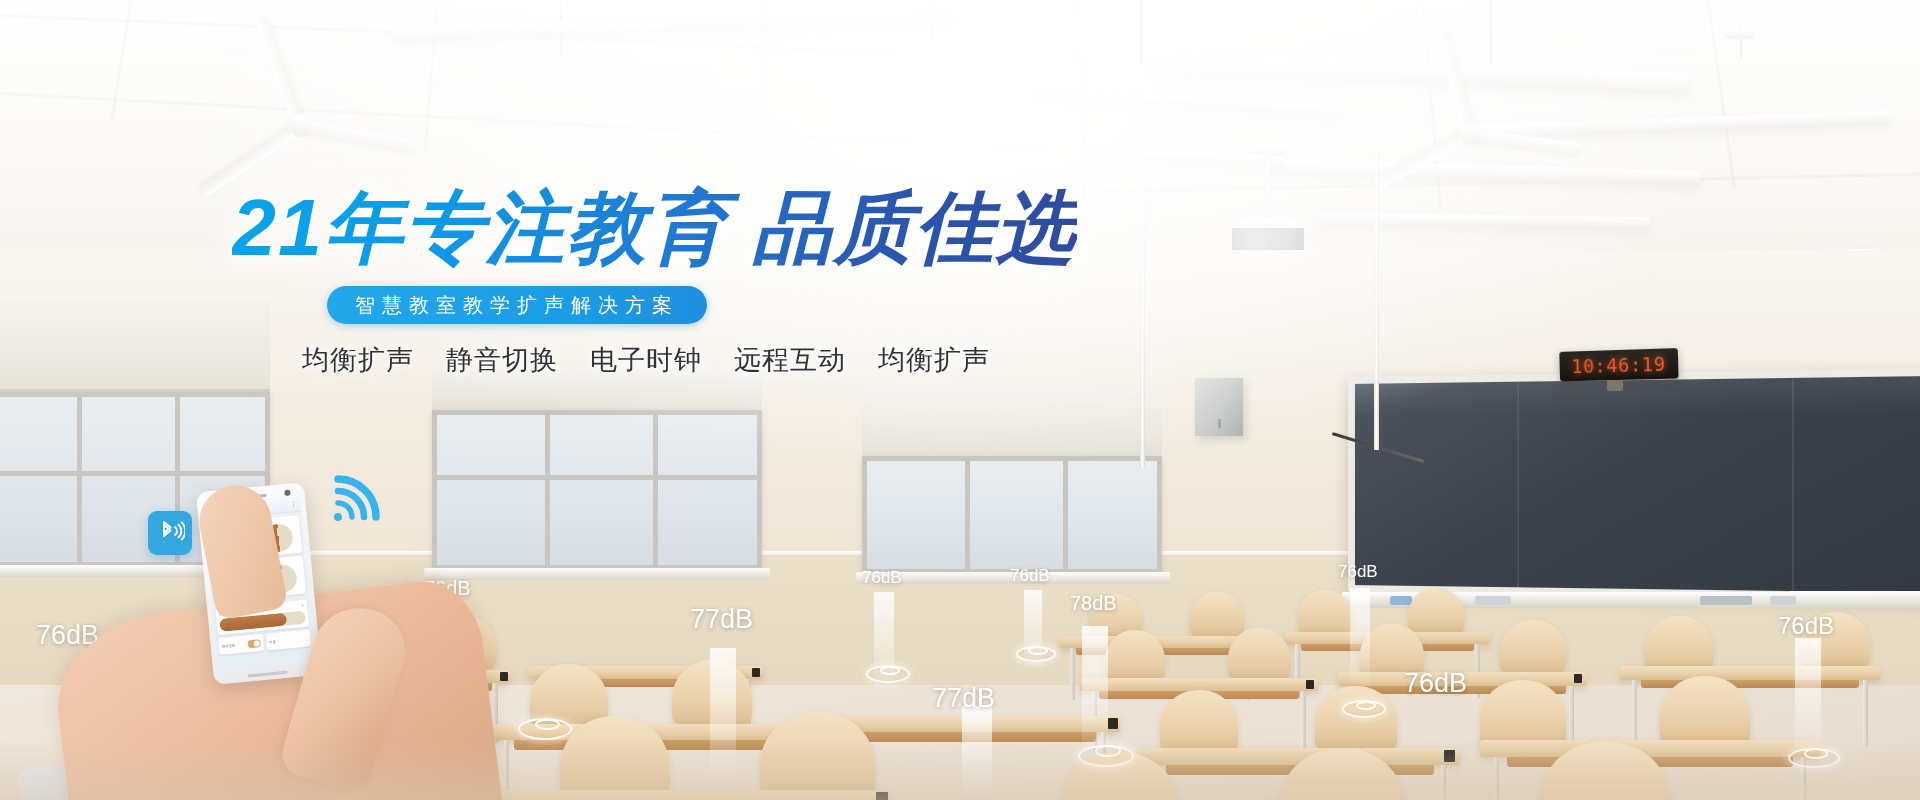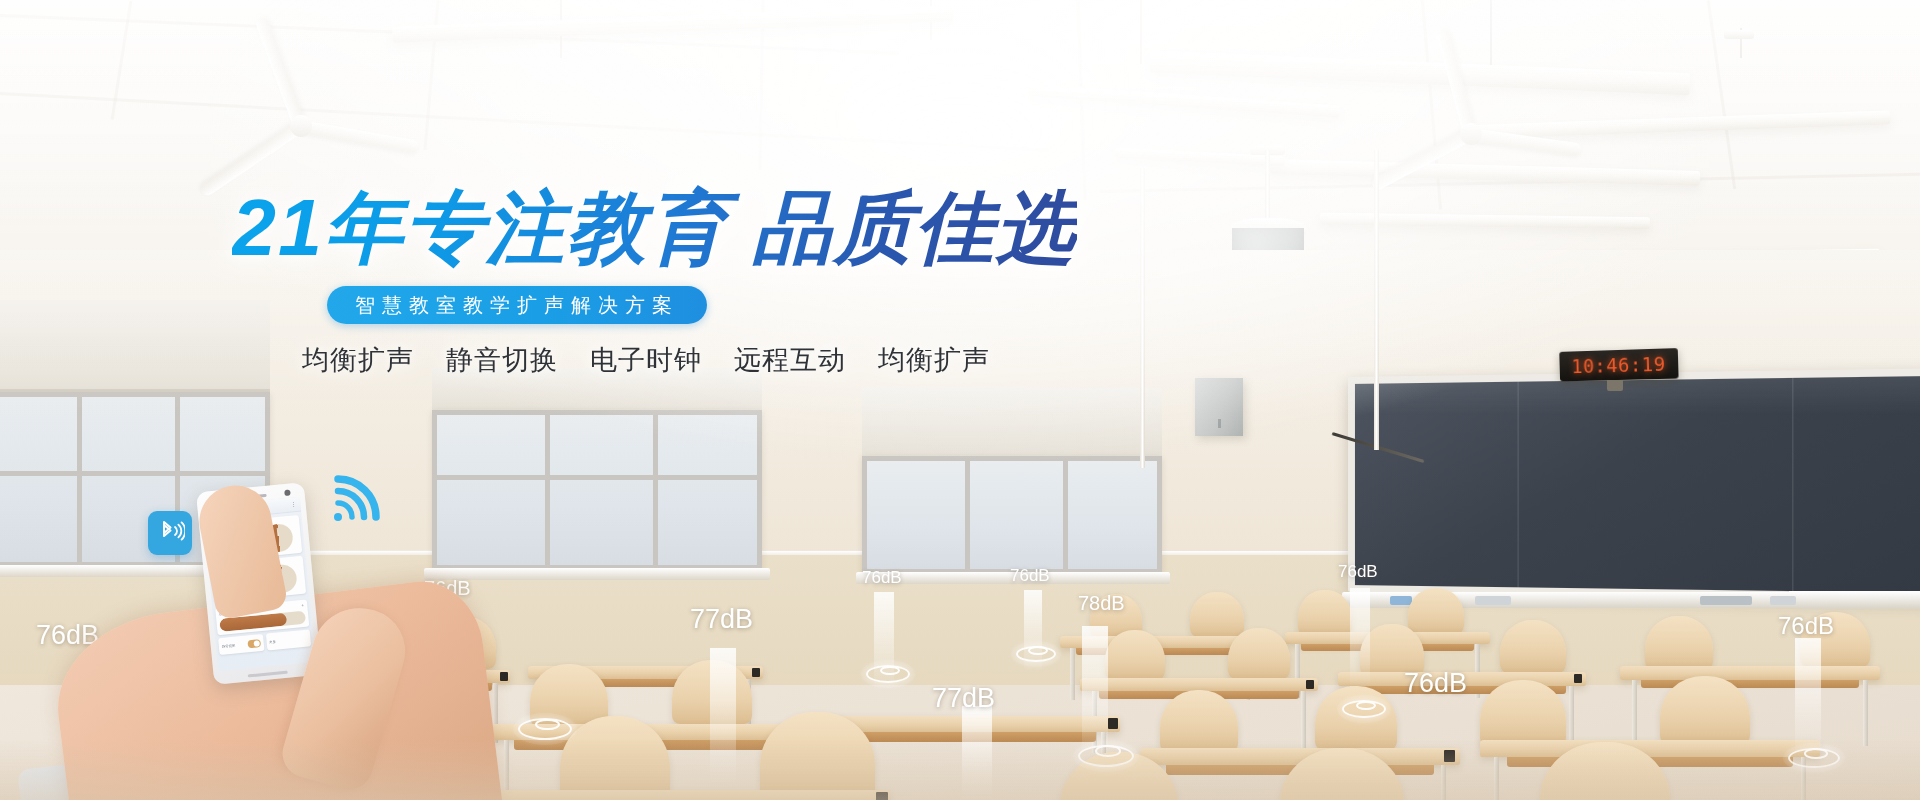--- a/index.html
+++ b/index.html
@@ -533,21 +533,21 @@
 
   <div class="beam" style="left:874px;top:592px;height:98px;width:20px;"></div>
   <div class="db small" style="left:862px;top:568px;">76dB</div>
   <div class="ripple" style="left:866px;top:665px;width:44px;height:18px;"></div>
 
   <div class="beam" style="left:1024px;top:590px;height:82px;width:18px;"></div>
   <div class="db small" style="left:1010px;top:566px;">76dB</div>
   <div class="ripple" style="left:1016px;top:646px;width:40px;height:16px;"></div>
 
   <div class="beam" style="left:1082px;top:626px;height:130px;"></div>
-  <div class="db mid" style="left:1070px;top:592px;margin-left:8px;">78dB</div>
+  <div class="db mid" style="left:1070px;top:592px;">78dB</div>
   <div class="ripple" style="left:1078px;top:745px;width:56px;height:22px;"></div>
 
   <div class="beam" style="left:962px;top:706px;height:94px;width:30px;"></div>
   <div class="db" style="left:932px;top:683px;">77dB</div>
 
   <div class="beam" style="left:1350px;top:588px;height:100px;width:20px;"></div>
   <div class="db small" style="left:1338px;top:562px;">76dB</div>
   <div class="ripple" style="left:1342px;top:700px;width:44px;height:18px;"></div>
 
   <div class="db mid" style="left:1404px;top:668px;font-size:27px;">76dB</div>

